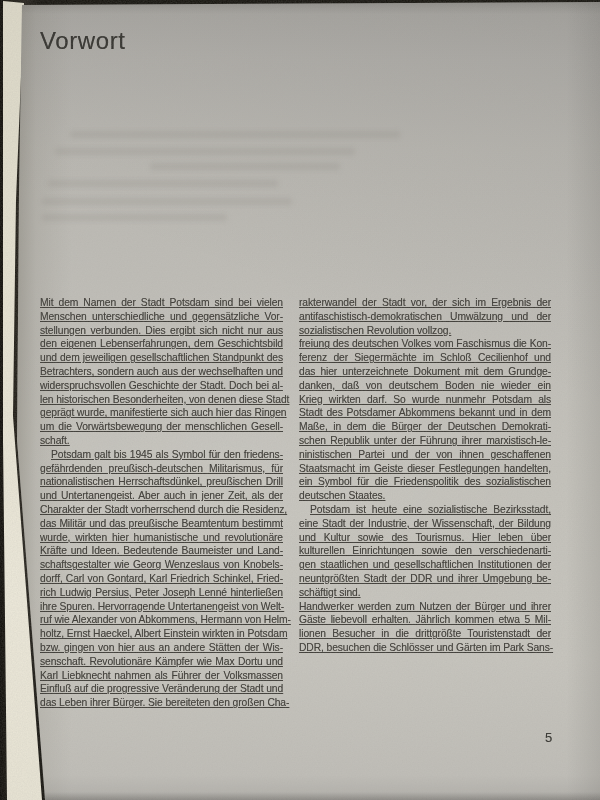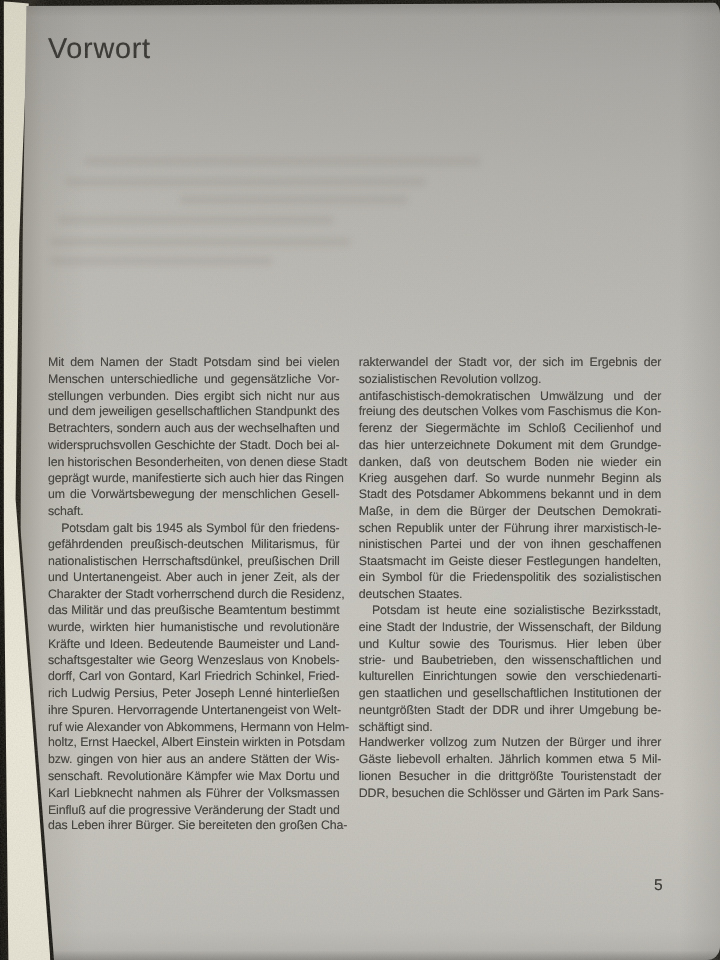--- a/index.html
+++ b/index.html
@@ -26,21 +26,20 @@
   .page {
     position: absolute; inset: 0;
     clip-path: polygon(22px 5px, 100% 2px, 100% 100%, 45px 100%, 17px 55%, 19px 24%);
     background:
       linear-gradient(to right, rgba(98,94,82,0.38) 14px, rgba(98,94,82,0.12) 36px, rgba(98,94,82,0) 72px),
       linear-gradient(to left, rgba(80,78,74,0.16) 0px, rgba(80,78,74,0) 34px),
       linear-gradient(to bottom, rgba(60,58,54,0.22) 0px, rgba(60,58,54,0) 14px),
       linear-gradient(200deg, rgba(62,62,66,0.10) 0%, rgba(62,62,66,0) 40%),
       radial-gradient(ellipse 420px 300px at 38% 60%, rgba(255,255,255,0.07), rgba(255,255,255,0) 70%),
       linear-gradient(to bottom, #a9a7a2 0px, #b2b0ab 60px, #bab8b2 150px, #c0beb8 300px, #c5c3bc 480px, #c7c5be 660px, #c0beb8 775px, #b0aea9 800px);
-    border-radius: 11px;
   }
   .bottom-edge {
     position: absolute; left: 0; right: 0; bottom: 0; height: 8px;
     background: linear-gradient(to bottom, rgba(70,68,64,0) 0%, rgba(70,68,64,0.35) 100%);
   }
   
   .smudge {
     position: absolute; height: 7px; border-radius: 3px;
     background: rgba(116,113,104,0.16);
     filter: blur(2.5px);
@@ -50,20 +49,21 @@
     font-size: 24px; font-weight: 400; letter-spacing: 0.6px;
     color: #2f2e2a;
     text-shadow: 0 0 0.6px rgba(47,46,42,0.55);
   }
   .col {
     position: absolute; top: 296px;
     font-size: 10.3px; line-height: 13.8px;
     letter-spacing: -0.1px;
     color: #3b3934;
     text-shadow: 0 0 0.5px rgba(59,57,52,0.5);
+    text-decoration: underline;
   }
   .col-left  { left: 40px;  width: 243px; }
   .col-right { left: 299px; width: 252px; }
   .line {
     height: 13.8px;
     white-space: nowrap;
     text-align: justify;
     text-align-last: justify;
     -moz-text-align-last: justify;
     text-justify: inter-word;
@@ -97,20 +97,21 @@
     <div class="smudge" style="left:48px;  top:180px; width:230px;"></div>
     <div class="smudge" style="left:42px;  top:198px; width:250px;"></div>
     <div class="smudge" style="left:42px;  top:214px; width:185px;"></div>
 
     <h1 class="title">Vorwort</h1>
 
     <div class="col col-left" id="col-left">
         <div class="line">Mit dem Namen der Stadt Potsdam sind bei vielen</div>
         <div class="line">Menschen unterschiedliche und gegensätzliche Vor-</div>
         <div class="line">stellungen verbunden. Dies ergibt sich nicht nur aus</div>
+        <div class="line">den eigenen Lebenserfahrungen, dem Geschichtsbild</div>
         <div class="line">und dem jeweiligen gesellschaftlichen Standpunkt des</div>
         <div class="line">Betrachters, sondern auch aus der wechselhaften und</div>
         <div class="line">widerspruchsvollen Geschichte der Stadt. Doch bei al-</div>
         <div class="line">len historischen Besonderheiten, von denen diese Stadt</div>
         <div class="line">geprägt wurde, manifestierte sich auch hier das Ringen</div>
         <div class="line">um die Vorwärtsbewegung der menschlichen Gesell-</div>
         <div class="line end">schaft.</div>
         <div class="line ind">Potsdam galt bis 1945 als Symbol für den friedens-</div>
         <div class="line">gefährdenden preußisch-deutschen Militarismus, für</div>
         <div class="line">nationalistischen Herrschaftsdünkel, preußischen Drill</div>
@@ -126,43 +127,42 @@
         <div class="line">ruf wie Alexander von Abkommens, Hermann von Helm-</div>
         <div class="line">holtz, Ernst Haeckel, Albert Einstein wirkten in Potsdam</div>
         <div class="line">bzw. gingen von hier aus an andere Stätten der Wis-</div>
         <div class="line">senschaft. Revolutionäre Kämpfer wie Max Dortu und</div>
         <div class="line">Karl Liebknecht nahmen als Führer der Volksmassen</div>
         <div class="line">Einfluß auf die progressive Veränderung der Stadt und</div>
         <div class="line">das Leben ihrer Bürger. Sie bereiteten den großen Cha-</div>
       </div>
     <div class="col col-right" id="col-right">
         <div class="line">rakterwandel der Stadt vor, der sich im Ergebnis der</div>
+        <div class="line">antifaschistisch-demokratischen Umwälzung und der</div>
         <div class="line end">sozialistischen Revolution vollzog.</div>
-        <div class="line">antifaschistisch-demokratischen Umwälzung und der</div>
         <div class="line">freiung des deutschen Volkes vom Faschismus die Kon-</div>
         <div class="line">ferenz der Siegermächte im Schloß Cecilienhof und</div>
         <div class="line">das hier unterzeichnete Dokument mit dem Grundge-</div>
         <div class="line">danken, daß von deutschem Boden nie wieder ein</div>
-        <div class="line">Krieg ausgehen darf. So wurde nunmehr Beginn als</div>
+        <div class="line">Krieg wirkten darf. So wurde nunmehr Potsdam als</div>
         <div class="line">Stadt des Potsdamer Abkommens bekannt und in dem</div>
         <div class="line">Maße, in dem die Bürger der Deutschen Demokrati-</div>
         <div class="line">schen Republik unter der Führung ihrer marxistisch-le-</div>
         <div class="line">ninistischen Partei und der von ihnen geschaffenen</div>
         <div class="line">Staatsmacht im Geiste dieser Festlegungen handelten,</div>
         <div class="line">ein Symbol für die Friedenspolitik des sozialistischen</div>
         <div class="line end">deutschen Staates.</div>
         <div class="line ind">Potsdam ist heute eine sozialistische Bezirksstadt,</div>
         <div class="line">eine Stadt der Industrie, der Wissenschaft, der Bildung</div>
         <div class="line">und Kultur sowie des Tourismus. Hier leben über</div>
-        <div class="line">strie- und Baubetrieben, den wissenschaftlichen und</div>
         <div class="line">kulturellen Einrichtungen sowie den verschiedenarti-</div>
         <div class="line">gen staatlichen und gesellschaftlichen Institutionen der</div>
         <div class="line">neuntgrößten Stadt der DDR und ihrer Umgebung be-</div>
         <div class="line end">schäftigt sind.</div>
-        <div class="line">Handwerker vollzog zum Nutzen der Bürger und ihrer</div>
+        <div class="line">Handwerker werden zum Nutzen der Bürger und ihrer</div>
         <div class="line">Gäste liebevoll erhalten. Jährlich kommen etwa 5 Mil-</div>
         <div class="line">lionen Besucher in die drittgrößte Touristenstadt der</div>
         <div class="line">DDR, besuchen die Schlösser und Gärten im Park Sans-</div>
       </div>
 
     <div class="pagenum">5</div>
     <div class="bottom-edge"></div>
   </div>
 
   <svg class="grain" xmlns="http://www.w3.org/2000/svg">

